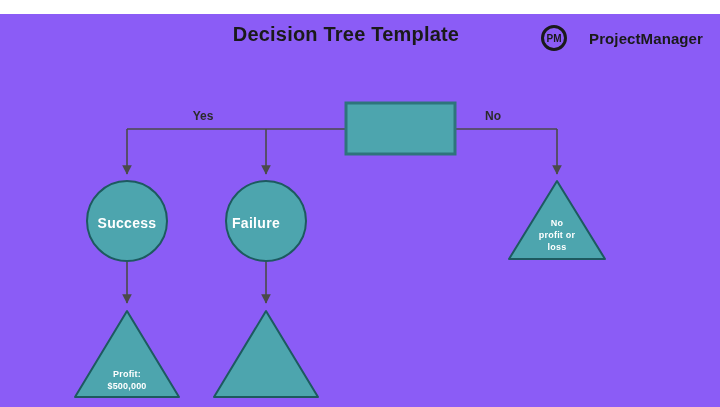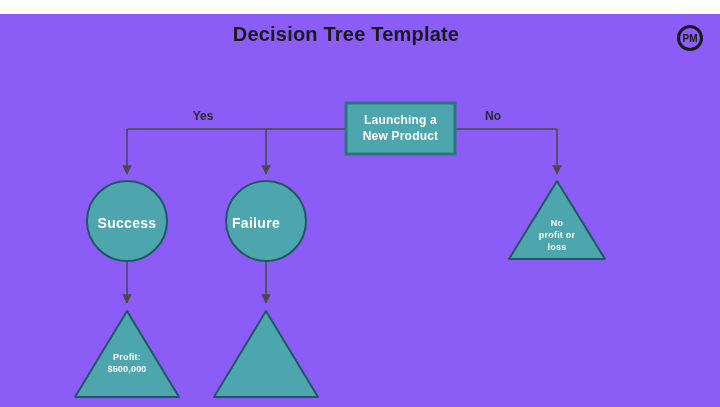--- a/index.html
+++ b/index.html
@@ -44,20 +44,21 @@
 </style>
 </head>
 <body>
 
 <div class="canvas">
 
   <div class="title">Decision Tree Template</div>
 
   <div class="logo">
     <div class="logo-mark">PM</div>
+    <div class="logo-text">ProjectManager</div>
   </div>
 
   <svg class="diagram" width="720" height="407" viewBox="0 0 720 407">
     <defs>
       <marker id="arrow" markerWidth="8" markerHeight="8" refX="5.5" refY="3" orient="auto">
         <path d="M0,0 L6,3 L0,6 Z" fill="#4a4a4a"></path>
       </marker>
     </defs>
 
     <g fill="none" stroke="#4a4a4a" stroke-width="1.6">
@@ -76,28 +77,26 @@
     <circle cx="266" cy="207" r="40" fill="#4DA5AE" stroke="#1D5A60" stroke-width="2"></circle>
 
     <polygon points="557,167 509,245 605,245" fill="#4DA5AE" stroke="#1D5A60" stroke-width="2" stroke-linejoin="round"></polygon>
     <polygon points="127,297 75,383 179,383" fill="#4DA5AE" stroke="#1D5A60" stroke-width="2" stroke-linejoin="round"></polygon>
     <polygon points="266,297 214,383 318,383" fill="#4DA5AE" stroke="#1D5A60" stroke-width="2" stroke-linejoin="round"></polygon>
   </svg>
 
   <div class="branch-label" style="left:183px; top:95px;text-align:center;">Yes</div>
   <div class="branch-label" style="left:473px; top:95px;">No</div>
 
-  <div class="node-label root-label multiline">Launching a
-New Product</div>
 
   <div class="node-label circle-label" style="left:87px; top:201px; width:80px;">Success</div>
 
   <div class="node-label circle-label" style="left:226px; top:201px; width:60px;">Failure</div>
 
   <div class="node-label tri-label multiline" style="left:517px; top:203px; width:80px;">No
 profit or
 loss</div>
 
-  <div class="node-label tri-label multiline" style="left:87px; top:337px; width:80px;">Profit:
+  <div class="node-label tri-label multiline" style="left:87px; top:354px; width:80px;">Profit:
 $500,000</div>
 
 
 </div>
 
 </body></html>

